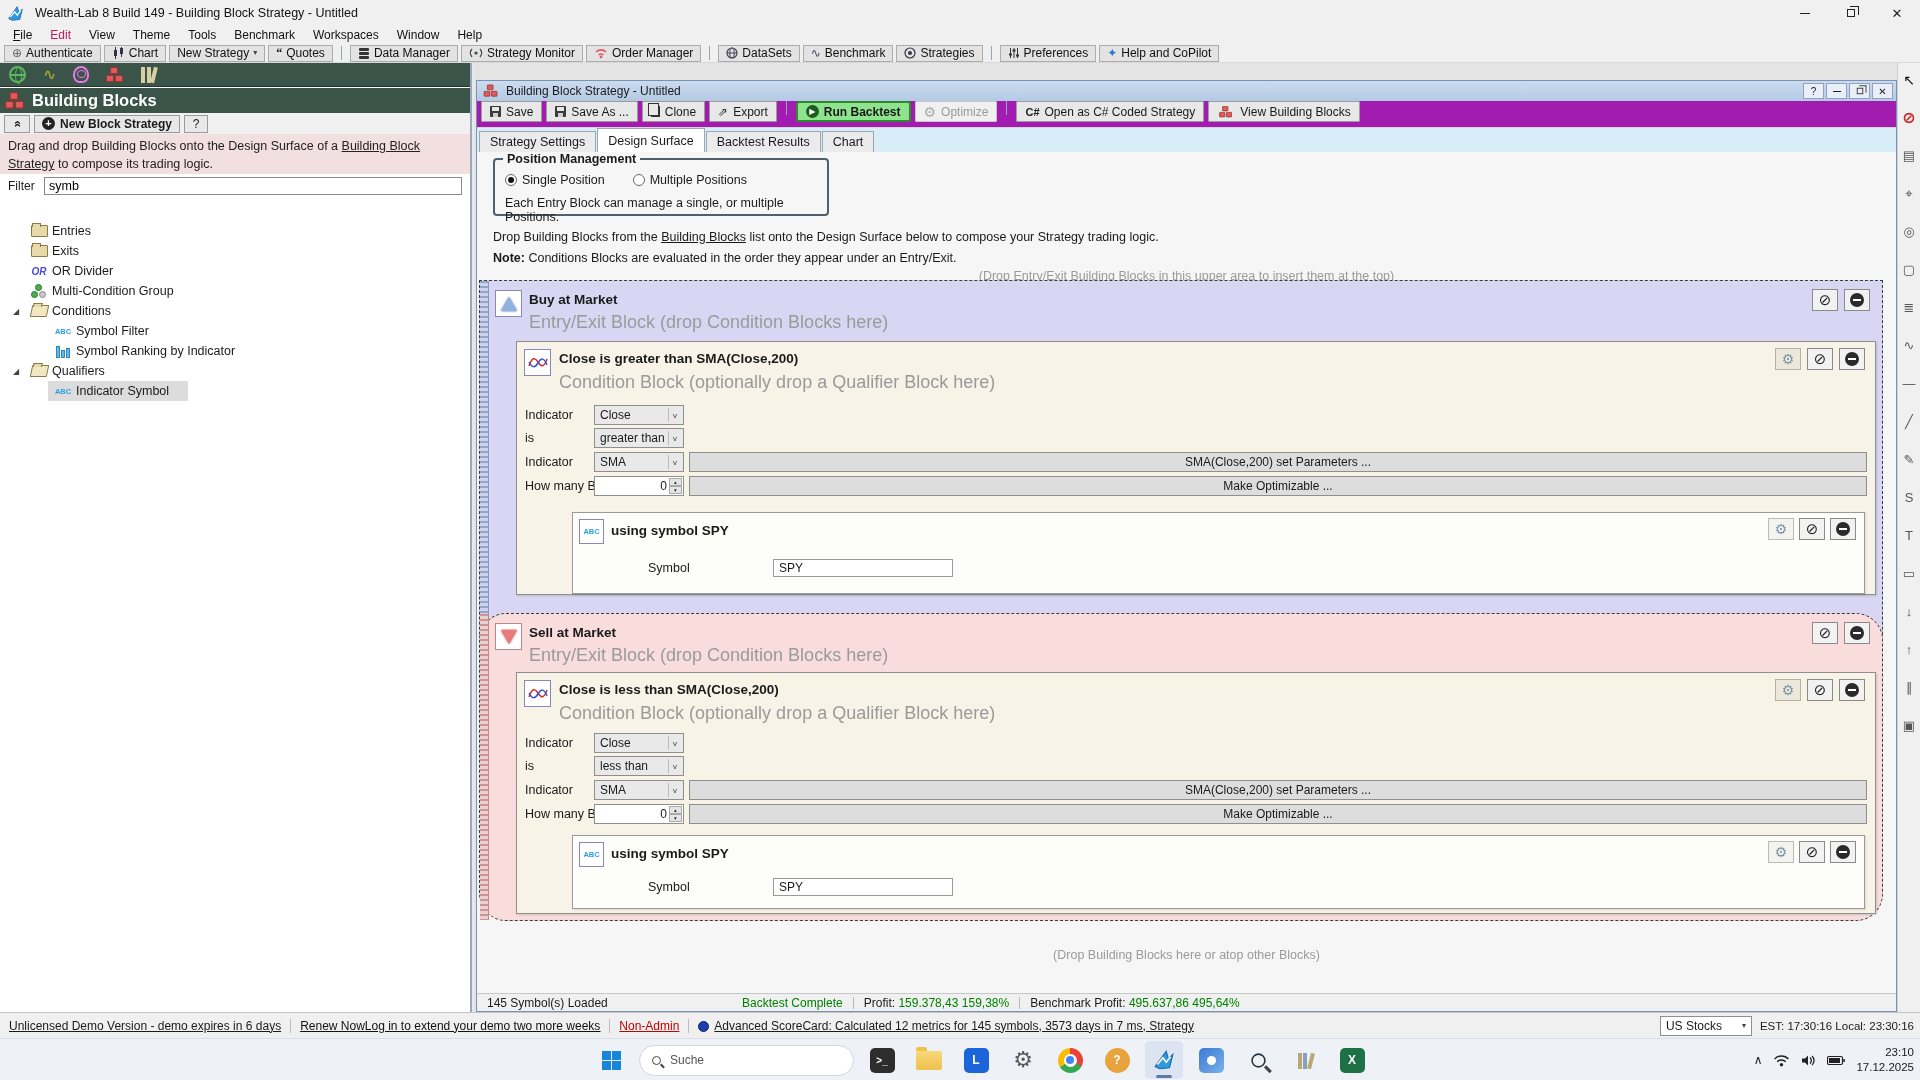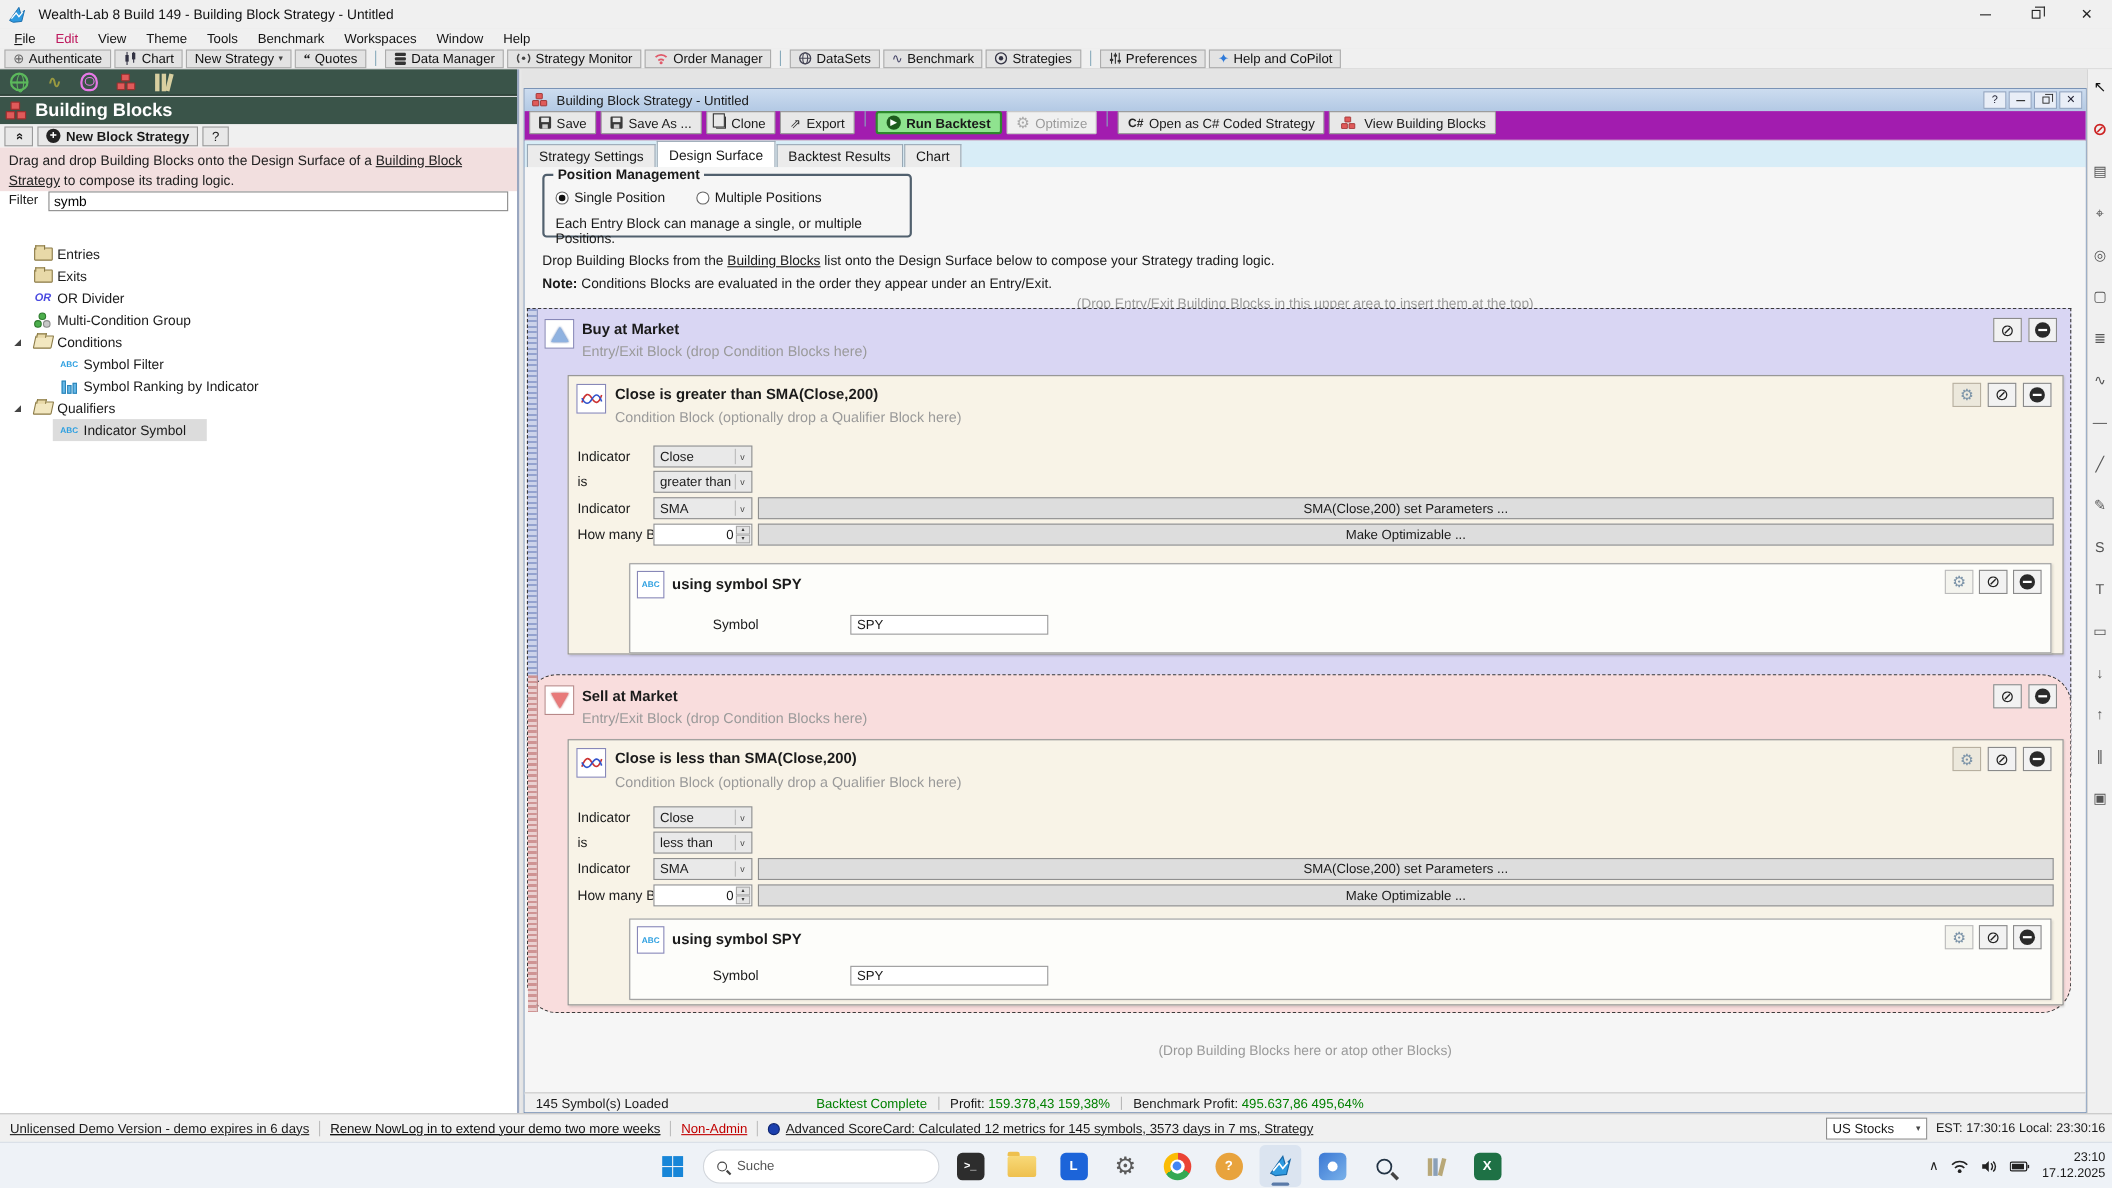--- a/index.html
+++ b/index.html
@@ -30,21 +30,21 @@
 
   
   #sidebar { position:absolute; left:0; top:63px; width:472px; height:949px; background:#ffffff; border-right:2px solid #9aa7c0; }
   #sb-iconbar { position:absolute; left:0; top:0; width:100%; height:24px; background:#3a5449; display:flex; align-items:center; gap:17px; padding-left:9px; border-bottom:1px solid #24342c; }
   #sb-header { position:absolute; left:0; top:25px; width:100%; height:25px; background:#3a5449; display:flex; align-items:center; gap:8px; padding-left:6px; }
   #sb-header .sb-title { color:#fff; font-weight:bold; font-size:16.5px; }
   #sb-btnrow { position:absolute; left:0; top:50px; width:100%; height:21px; background:#f0f0f0; display:flex; align-items:center; gap:4px; padding-left:4px; }
   .sb-btn { height:18px; border:1px solid #9a9a9a; background:#e8e8e8; display:inline-flex; align-items:center; justify-content:center; padding:0 7px; gap:5px; font-size:12px; }
   .sb-btn.bold { font-weight:bold; }
   #sb-info { position:absolute; left:0; top:71px; width:100%; height:40px; background:#f2dfdf; padding:3px 8px; font-size:12.5px; line-height:1.45; color:#222; }
-  #sb-filter { position:absolute; left:0; top:111px; width:100%; height:24px; display:flex; align-items:flex-start; background:#fff; }
+  #sb-filter { position:absolute; left:0; top:111px; width:100%; height:24px; display:flex; align-items:center; background:#fff; }
   #sb-filter label { margin-left:8px; width:36px; }
   #sb-filter input { width:418px; height:18px; border:1px solid #8a8a8a; padding:0 4px; font-size:12.5px; font-family:inherit; }
   #sb-tree { position:absolute; left:0; top:140px; width:100%; bottom:0; background:#fff; padding-top:18px; }
   .tree-row { height:20px; display:flex; align-items:center; font-size:12.5px; position:relative; }
   .tr-arrow { position:absolute; left:13px; width:10px; color:#444; font-size:8px; }
   .tr-icon { position:absolute; left:28px; width:22px; display:flex; justify-content:center; }
   .tr-label { position:absolute; left:52px; }
   .lvl2 .tr-icon { left:52px; }
   .lvl2 .tr-label { left:76px; }
   .tree-row.selected .sel-bg { position:absolute; left:48px; height:20px; background:#dcdcdc; display:flex; align-items:center; padding-right:8px; }
@@ -127,21 +127,21 @@
   .hint { position:absolute; width:100%; text-align:center; color:#9a9a9a; font-size:12.5px; }
 
   
   .block { position:absolute; left:2px; width:1404px; border:1px dashed #3a3a3a; }
   .block.buy { background:#d9d6f3; }
   .block.sell { background:#f9dddd;border-radius:27px; }
   .grip { position:absolute; left:0; top:0; bottom:0; width:9px; background:repeating-linear-gradient(180deg,#93a2cf 0 2px,#ccd3ea 2px 5px); border-right:1px solid #8a96bf; }
   .block.sell .grip { background:repeating-linear-gradient(180deg,#cf9393 0 2px,#ead0d0 2px 5px); border-right-color:#bf8a8a; }
   .hdr-iconbox { position:absolute; width:27px; height:27px; background:#fff; border:1px solid #8888b8; display:flex; align-items:center; justify-content:center; }
   .blk-title { position:absolute; font-weight:bold; font-size:13.5px; }
-  .blk-sub { position:absolute; color:#9a9a9a; font-size:13px; }
+  .blk-sub { position:absolute; color:#9a9a9a; font-size:18px; }
   .hdr-btn { position:absolute; width:26px; height:22px; background:#f2f2f2; border:1px solid #8a8a8a; display:flex; align-items:center; justify-content:center; }
   .noentry { font-size:15px; color:#222; }
   .minus-circle { width:14px; height:14px; border-radius:50%; background:#2a2a2a; position:relative; display:inline-block; }
   .minus-circle::before { content:""; position:absolute; left:3px; top:6px; width:8px; height:2px; background:#fff; }
 
   .cond { position:absolute; background:#f8f3e7; border:1px solid #8f8f8f; box-shadow:1px 1px 2px rgba(0,0,0,.15); }
   .qual { position:absolute; background:#fdfdfa; border:1px solid #9a9a9a; box-shadow:1px 1px 2px rgba(0,0,0,.12); }
   .fld-label { position:absolute; left:8px; font-size:12.5px; }
   .dropdown { position:absolute; left:77px; width:90px; height:20px; background:#e9e9e9; border:1px solid #8f8f8f; display:flex; align-items:center; padding-left:5px; font-size:12px; }
   .dd-arrow { position:absolute; right:2px; top:2px; bottom:2px; width:13px; border-left:1px solid #bbb; display:flex; align-items:center; justify-content:center; font-size:8px; color:#444; }

